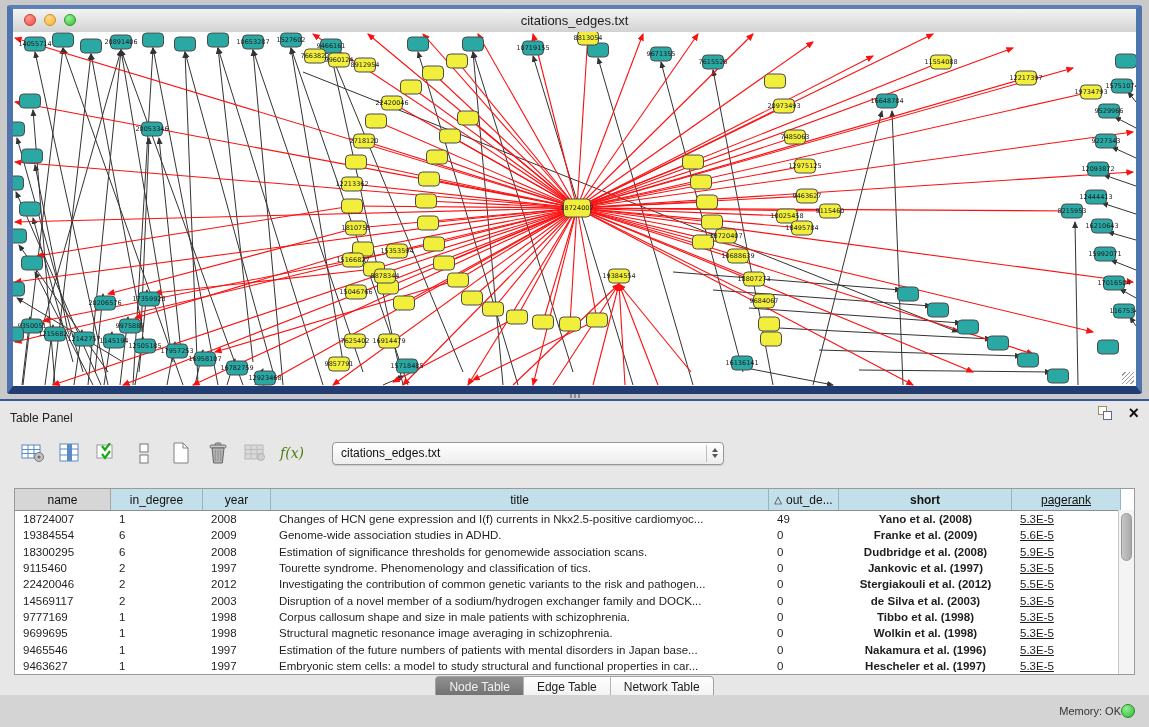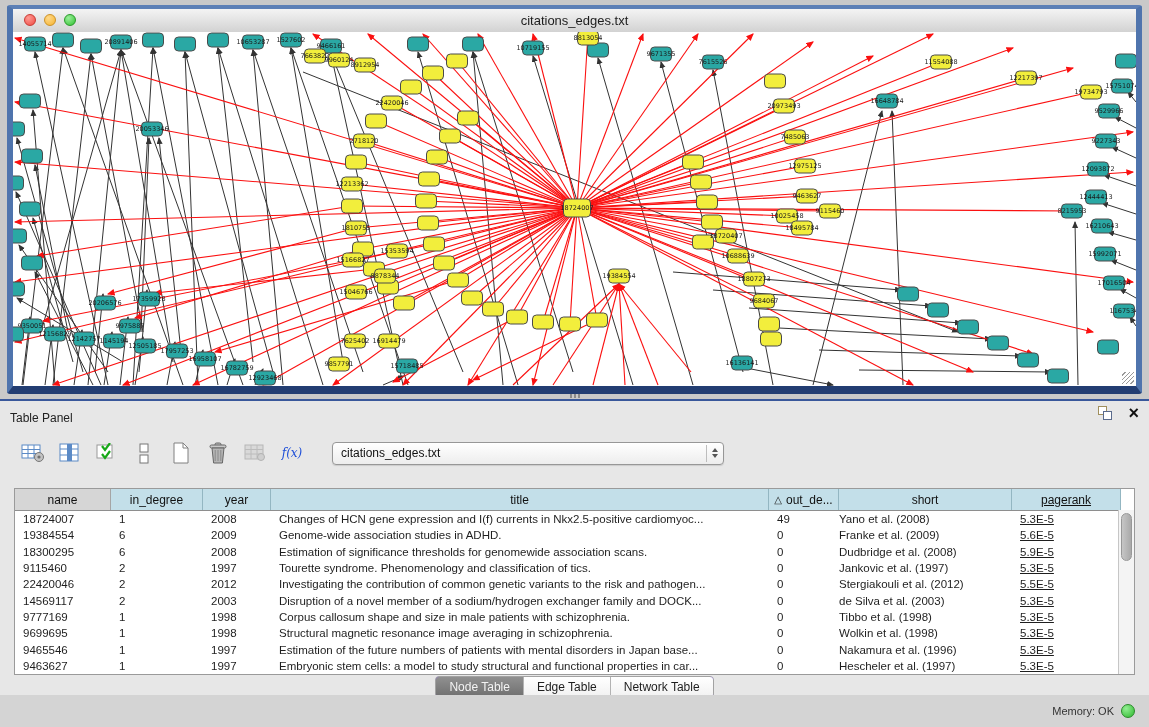--- a/index.html
+++ b/index.html
@@ -37,21 +37,21 @@
   .panel-controls{position:absolute;right:10px;top:5px;display:flex;gap:16px;align-items:center;}
   .float-ic{width:14px;height:14px;position:relative;}
   .float-ic i{position:absolute;display:block;box-sizing:border-box;background:#fff;}
   .float-ic .back{left:0;top:0;width:9px;height:9px;border:1px solid #a08f5d;}
   .float-ic .front{right:0;bottom:0;width:9px;height:9px;border:1px solid #5a6b8c;}
   .close-x{font-size:18px;font-weight:bold;color:#111;line-height:14px;cursor:default;}
 
   .toolbar{position:absolute;left:0;top:34px;height:36px;display:flex;align-items:center;
     padding-left:20px;gap:11px;}
   .tb-btn{width:26px;height:24px;display:flex;align-items:center;justify-content:center;}
-  .fx{font-family:"DejaVu Serif",serif;font-style:italic;font-size:12px;color:#1d4ed8;}
+  .fx{font-family:"DejaVu Serif",serif;font-style:italic;font-size:14px;color:#4d7c0f;}
   .dd{margin-left:16px;width:392px;height:23px;box-sizing:border-box;border:1px solid #979797;
     border-radius:4px;background:linear-gradient(#ffffff,#ededed);display:flex;align-items:center;
     padding:0 0 0 8px;box-shadow:0 1px 1px rgba(0,0,0,.12);}
   .dd-label{flex:1;font-size:12px;color:#111;}
   .dd-stepper{width:16px;height:17px;border-left:1px solid #bdbdbd;display:flex;flex-direction:column;
     align-items:center;justify-content:center;color:#555;}
   .dd-stepper b{display:block;width:0;height:0;border-left:3px solid transparent;
     border-right:3px solid transparent;margin:1px 0;}
   .dd-up{border-bottom:4px solid #555;}
   .dd-down{border-top:4px solid #555;}
@@ -60,38 +60,38 @@
     background:#fff;border:1px solid #9a9a9a;overflow:hidden;}
   .thead{display:flex;height:21px;border-bottom:1px solid #8e8e8e;width:1106px;}
   .th{box-sizing:border-box;background:#c3dfe9;border-right:1px solid #93b6c2;display:flex;
     align-items:center;justify-content:center;font-size:12px;color:#111;white-space:nowrap;overflow:hidden;}
   .th.gray{background:#d6d6d6;border-right:1px solid #a5a5a5;}
   .sort-glyph{font-size:10px;margin-right:4px;color:#222;}
   .tbody{width:1106px;}
   .tr{display:flex;height:16.3px;align-items:center;font-size:11.5px;color:#1e1e1e;}
   .td{box-sizing:border-box;padding-left:8px;white-space:nowrap;overflow:hidden;}
   .c1{width:96px;}.c2{width:92px;}.c3{width:68px;}.c4{width:498px;}.c5{width:70px;}
-  .c6{width:173px;padding-left:0;}.c7{width:109px;text-decoration:underline;}
+  .c6{width:173px;text-align:center;padding-left:0;font-weight:bold;}.c7{width:109px;text-decoration:underline;}
   .vscroll{position:absolute;right:0;top:21px;bottom:0;width:15px;background:#f4f4f4;
     border-left:1px solid #c6c6c6;}
   .vthumb{position:absolute;left:2px;right:2px;top:3px;height:46px;border-radius:6px;
     background:linear-gradient(90deg,#c6c6c6,#a9a9a9);border:1px solid #989898;}
 
   .tabsbar{position:absolute;left:0;top:275px;width:100%;display:flex;justify-content:center;}
   .seg{display:flex;border:1px solid #a2a2a2;border-radius:4px;overflow:hidden;background:#8b5cf6;
     height:20px;box-shadow:0 1px 0 rgba(255,255,255,.7);}
   .seg-btn{padding:0 13px;font-size:12px;display:flex;align-items:center;color:#1e1e1e;
     border-right:1px solid #b3b3b3;background:linear-gradient(#ffffff,#f1f1f1);}
   .seg-btn:last-child{border-right:none;}
   .seg-btn.active{background:linear-gradient(#909090,#6f6f6f);color:#f3f3f3;}
 
   
   .statusbar{position:absolute;left:0;top:695px;width:1149px;height:32px;box-sizing:border-box;
     background:#d4d4d4;display:flex;align-items:center;justify-content:flex-end;
-    padding-right:14px;gap:7px;}
+    padding-right:14px;}
   .mem-label{font-size:11px;color:#333;}
   .mem-dot{width:14px;height:14px;border-radius:50%;box-sizing:border-box;
     background:radial-gradient(circle at 35% 30%,#93ef93,#2eb82e);border:1px solid #2a8a2a;}
 </style>
 </head>
 <body>
 
 <div class="net-window">
   <div class="titlebar">
     <div class="tl">

